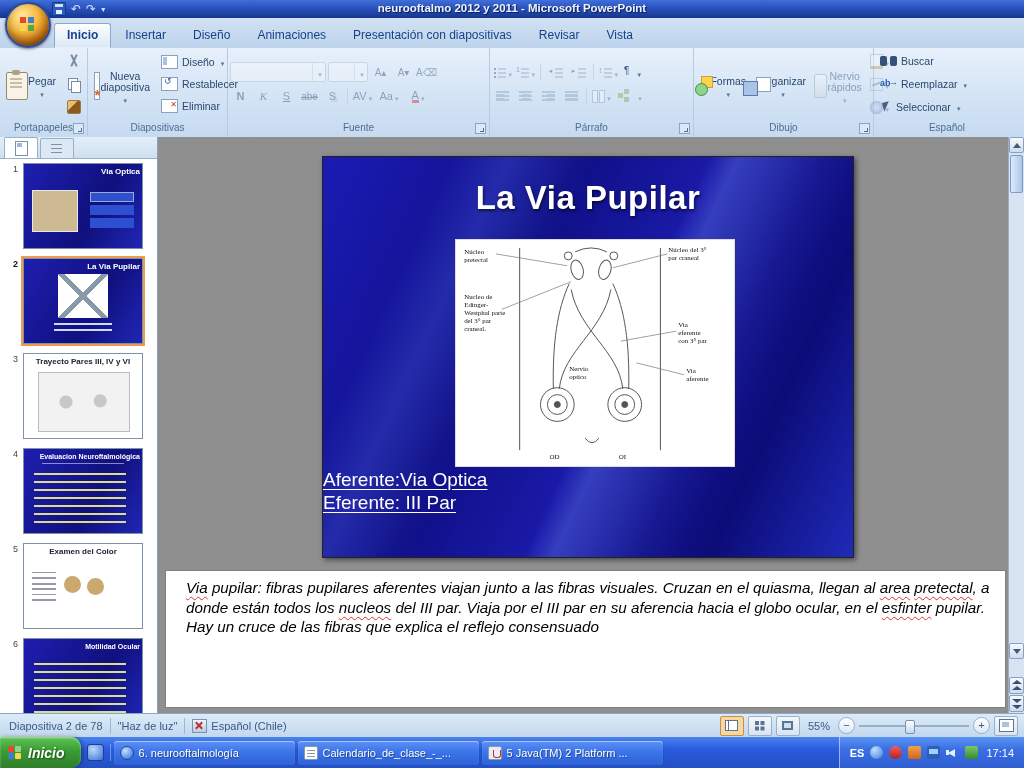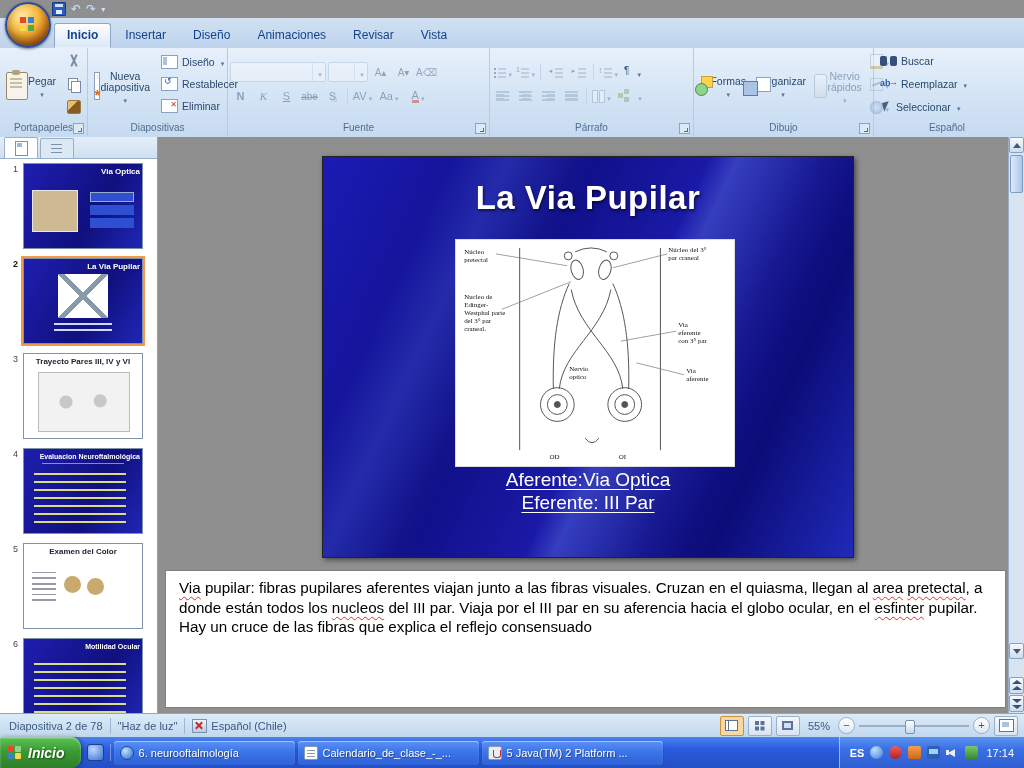--- a/index.html
+++ b/index.html
@@ -188,29 +188,29 @@
   #slide-area{position:absolute;left:158px;top:0;right:16px;height:428px;}
   #slide{position:absolute;left:164px;top:19px;width:530px;height:400px;
     background:linear-gradient(115deg,#1b1bb4 0%,#0f0f86 35%,#1a1aa8 55%,#0c0c78 80%,#1f2ab8 100%);
     border:1px solid #222;box-shadow:2px 2px 5px rgba(0,0,0,.5);}
   #slide::before{content:"";position:absolute;inset:0;pointer-events:none;
     background:linear-gradient(115deg,transparent 54%,rgba(120,150,255,.30) 58%,rgba(120,150,255,.06) 70%,transparent 76%),
       linear-gradient(115deg,transparent 18%,rgba(100,130,255,.22) 26%,transparent 38%);}
   #slide-title{position:absolute;left:0;right:0;top:22px;text-align:center;color:#fff;
     font-size:33px;font-weight:bold;text-shadow:1px 2px 3px rgba(0,0,0,.6);letter-spacing:.5px;}
   #slide-image{position:absolute;left:132px;top:82px;width:278px;height:226px;background:#fff;border:1px solid #ddd;}
-  .slide-cap{position:absolute;left:0;right:0;text-align:center;color:#fff;font-size:19px;
+  .slide-cap{position:absolute;left:0;right:0;text-align:left;color:#fff;font-size:19px;
     text-decoration:underline;text-underline-offset:3px;}
   #cap1{top:312px;} #cap2{top:335px;}
 
   
   #notes-splitter{position:absolute;left:158px;right:16px;top:425px;height:8px;}
   #notes-pane{position:absolute;left:165px;right:18px;top:433px;height:138px;background:#fff;
     border:1px solid #808080;box-sizing:border-box;}
-  .notes-text{padding:7px 12px 0 13px;font-size:15.2px;line-height:19.5px;color:#000;white-space:pre-wrap;}
+  .notes-text{padding:7px 12px 0 20px;font-size:15.2px;line-height:19.5px;color:#000;white-space:pre-wrap;font-style:italic;}
   .misspell{text-decoration:underline;text-decoration-style:wavy;text-decoration-color:#e03030;
     text-decoration-thickness:1px;text-underline-offset:2.5px;}
 
   
   #vscroll{position:absolute;right:0;top:0;width:16px;height:576px;background:#d8e4f2;border-left:1px solid #9ab0c8;box-sizing:border-box;}
   .scb{position:absolute;left:0;width:15px;height:16px;background:linear-gradient(#f7fafd,#cfdcec);
     border:1px solid #8aa0bc;border-radius:2px;box-sizing:border-box;display:flex;align-items:center;justify-content:center;}
   .tri-up{width:0;height:0;border-left:4px solid transparent;border-right:4px solid transparent;border-bottom:5px solid #44597e;}
   .tri-down{width:0;height:0;border-left:4px solid transparent;border-right:4px solid transparent;border-top:5px solid #44597e;}
   #sc-thumb{position:absolute;left:1px;top:18px;width:13px;height:38px;border-radius:2px;
@@ -294,34 +294,38 @@
   .t-f{background:linear-gradient(#78c868,#3a8830);}
   .tray-clock{font-size:11px;color:#fff;margin-left:2px;}
 
   svg text{font-family:"Liberation Serif","DejaVu Serif",serif;}
 </style>
 </head>
 <body>
 
 <div id="app">
 
+  <div id="titlebar">
+    <div id="title-text">neurooftalmo 2012 y 2011 -  Microsoft PowerPoint</div>
+  </div>
   <div class="orb"></div>
   <div id="qat">
     <span class="ic-save"></span>
     <span class="qat-glyph">↶</span>
     <span class="qat-glyph">↷</span>
     <span class="qat-dd">▾</span>
   </div>
 
   <div id="tabrow">
     <div id="ribbon-tabs">
         <div class="rtab active">Inicio</div>
         <div class="rtab">Insertar</div>
         <div class="rtab">Diseño</div>
         <div class="rtab">Animaciones</div>
+        <div class="rtab">Presentación con diapositivas</div>
         <div class="rtab">Revisar</div>
         <div class="rtab">Vista</div>
       </div>
   </div>
 
   <div id="ribbon">
 
     <div class="rgroup" style="width:88px">
       <div class="rbody">
         <div class="bigbtn">

